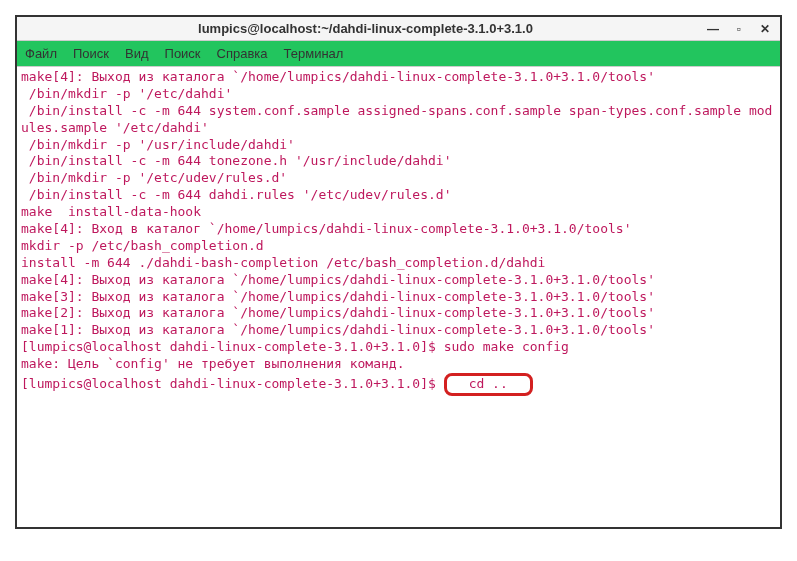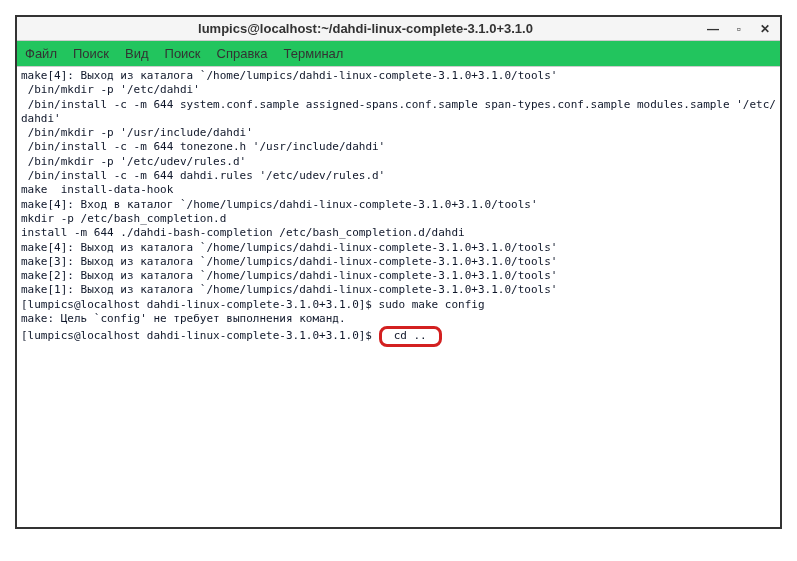--- a/index.html
+++ b/index.html
@@ -61,37 +61,37 @@
       height: 26px;
       align-items: center;
     }
     .menu-item {
       font-size: 13px;
       color: #333;
       cursor: pointer;
     }
     .terminal-content {
       background: #fff;
-      color: #0f172a;
+      color: #be185d;
       font-family: 'DejaVu Sans Mono', 'Courier New', monospace;
-      font-size: 11px;
+      font-size: 13px;
       line-height: 1.3;
       padding: 2px 4px;
       white-space: pre-wrap;
       word-break: break-all;
       height: 460px;
       overflow: hidden;
     }
     .terminal-line {
       display: block;
     }
     .highlight-box {
       border: 3px solid #d32020;
       border-radius: 8px;
-      padding: 0 12px;
+      padding: 0 22px;
       display: inline-block;
     }
     .prompt-line {
       display: inline;
     }
     .highlighted-cmd {
       display: inline;
     }
   </style>
 </head>

